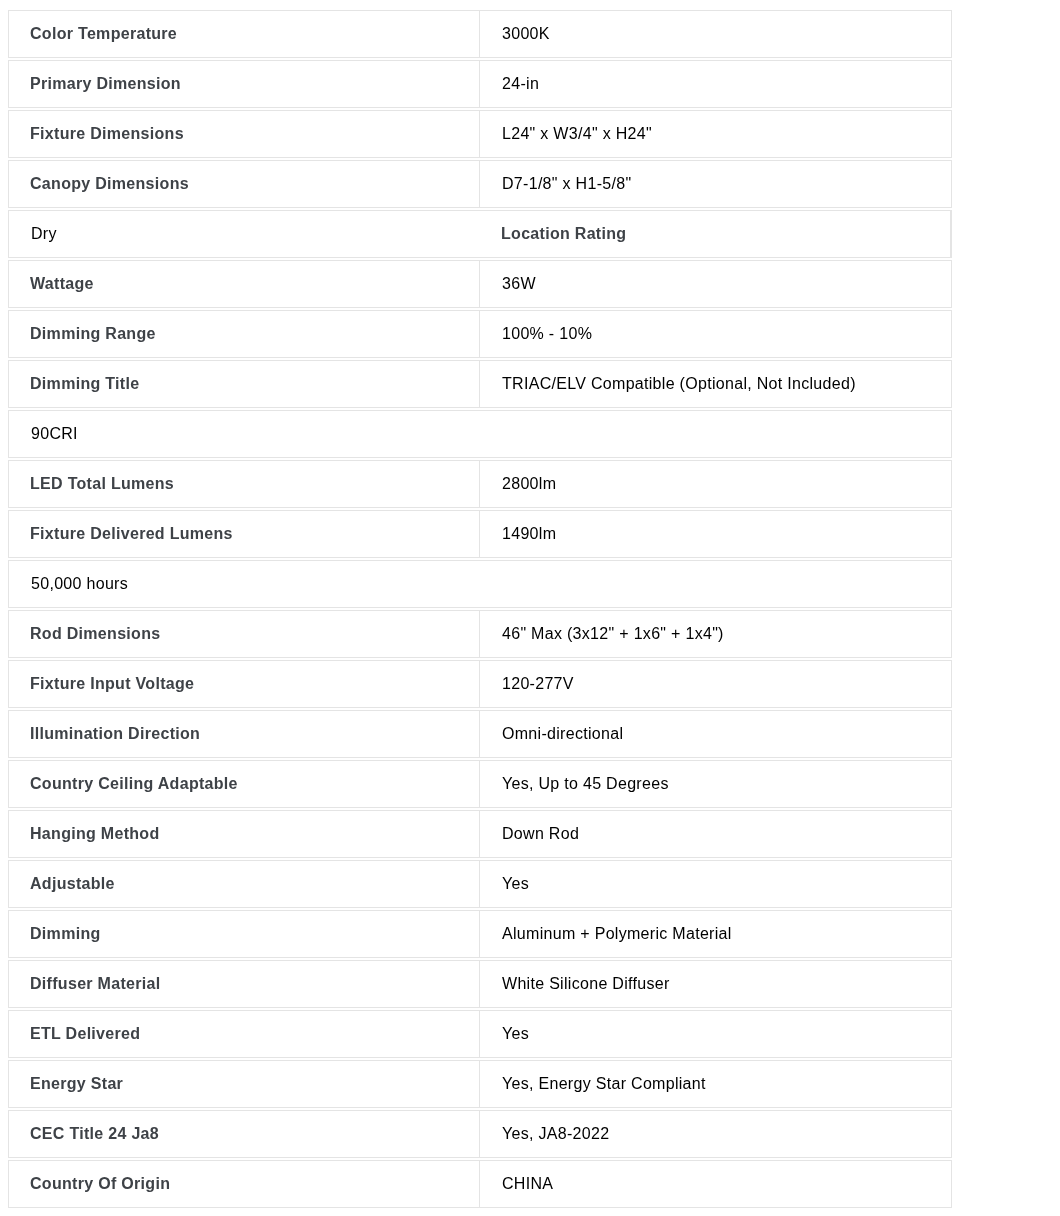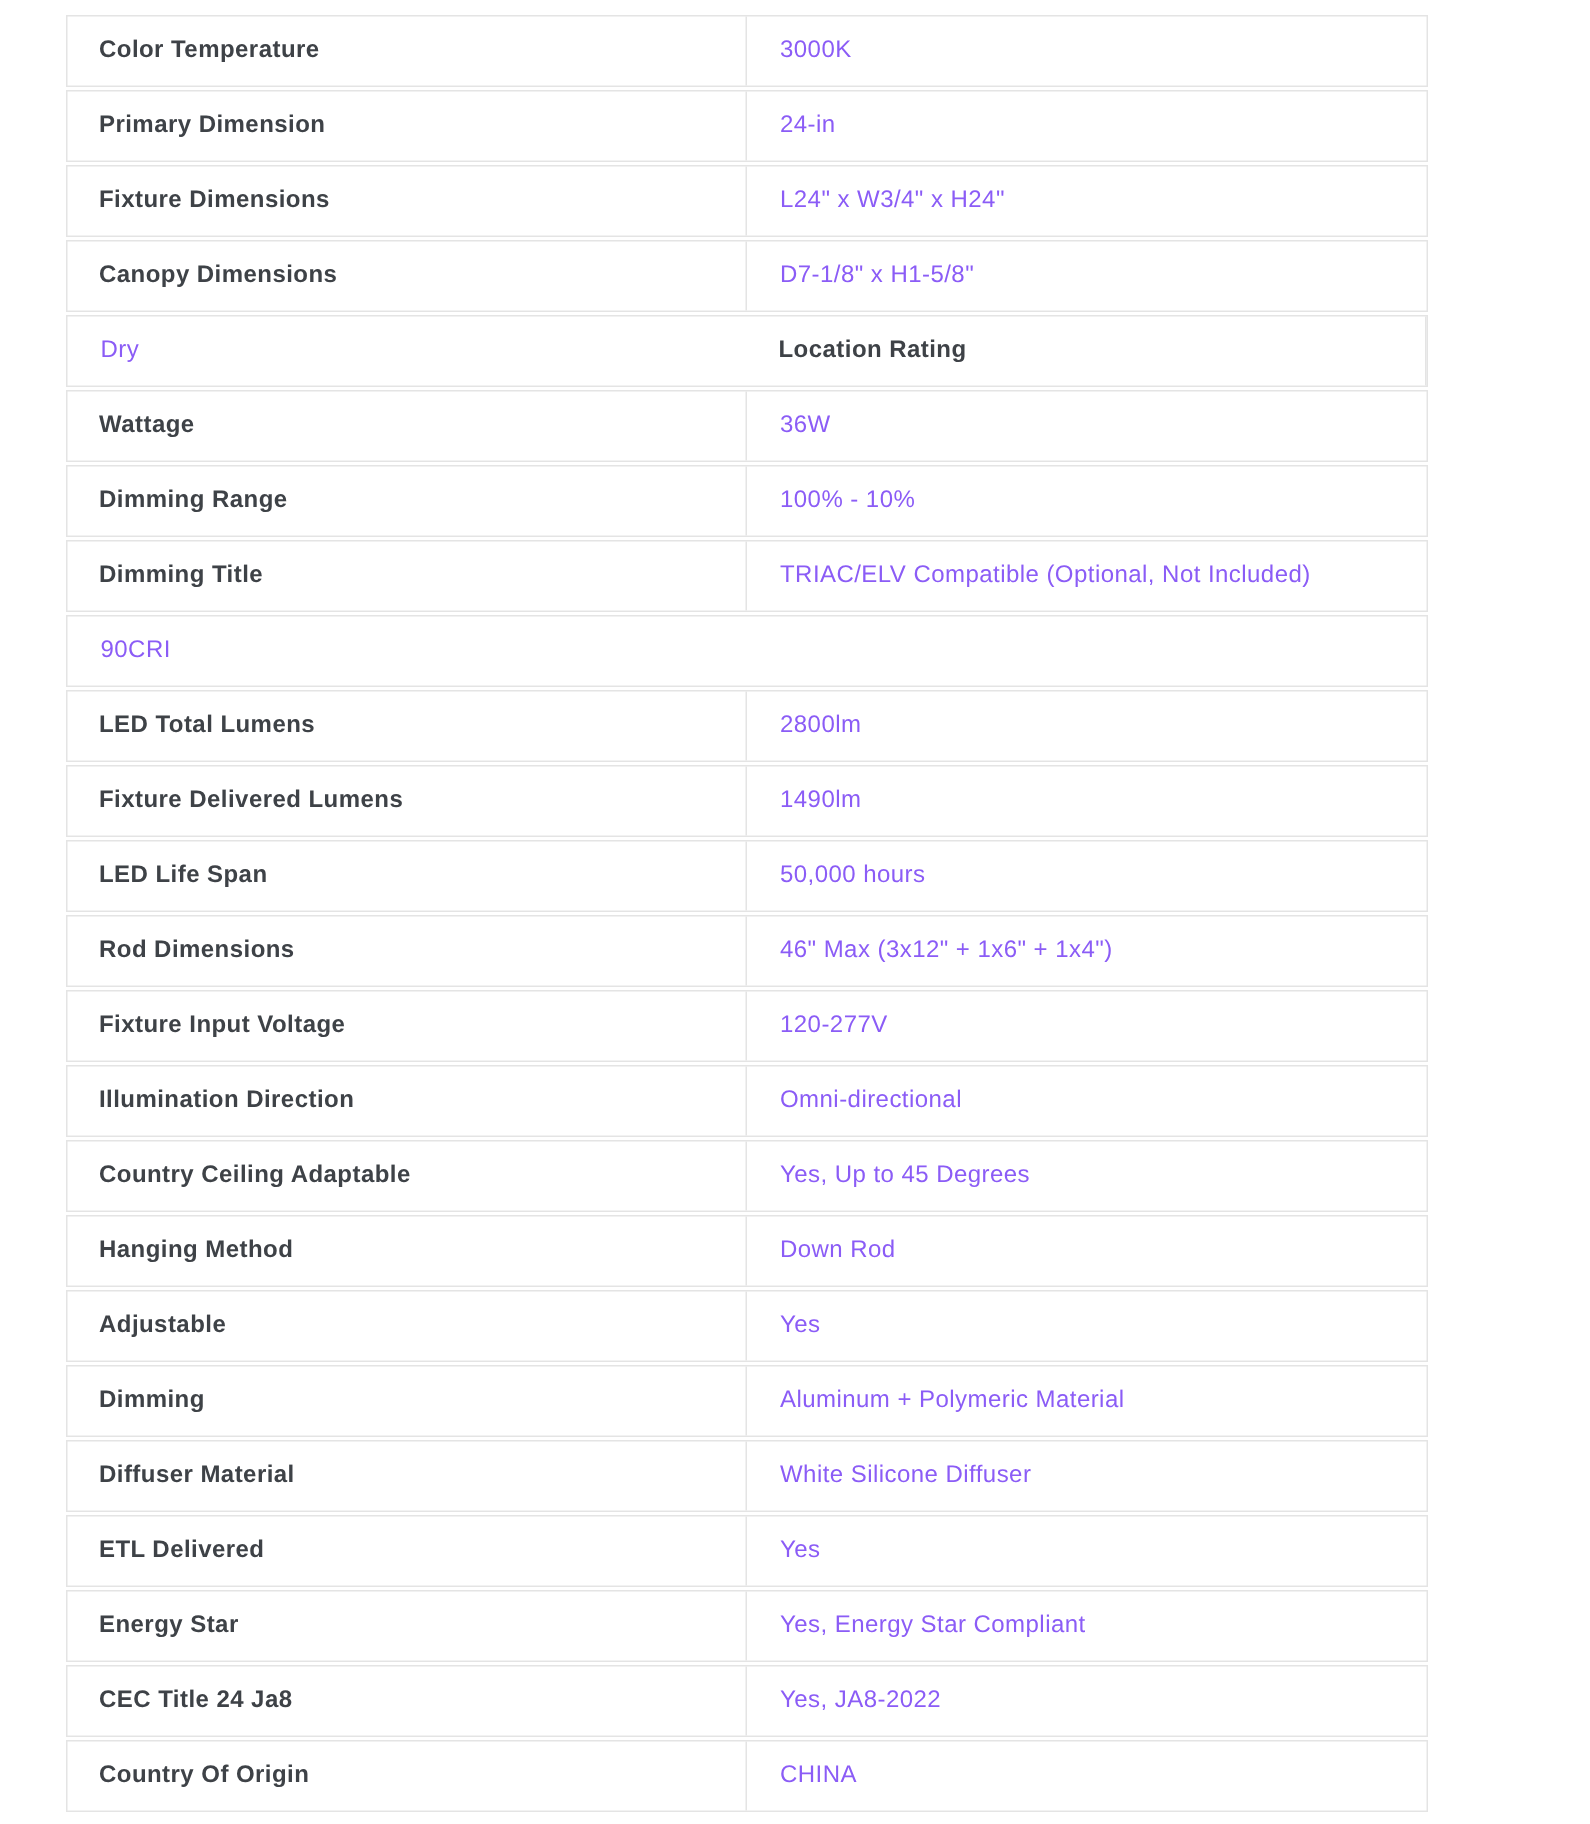--- a/index.html
+++ b/index.html
@@ -6,21 +6,20 @@
     margin: 0;
     padding: 0;
     background: #ffffff;
     font-family: "Liberation Sans", "DejaVu Sans", sans-serif;
   }
   .page {
     width: 960px;
     height: 1216px;
     box-sizing: border-box;
     background: #ffffff;
-    padding-left: 36px;
   }
   .spec-table {
     padding: 10px 8px 8px 8px;
   }
   .spec-row {
     display: flex;
     align-items: stretch;
     height: 48px;
     box-sizing: border-box;
     border: 1px solid #e4e4e4;
@@ -40,21 +39,21 @@
     width: 50%;
     padding-left: 21px;
     border-right: 1px solid #e4e4e4;
     font-weight: 700;
     color: #3e4247;
   }
   .spec-cell.value {
     width: 50%;
     padding-left: 22px;
     font-weight: 400;
-    color: #8b5cf6;
+    color: #000000;
   }
 </style>
 </head>
 <body>
 
 <div class="page">
   <div class="spec-table">
   <div class="spec-row">
     <div class="spec-cell label">Color Temperature</div>
     <div class="spec-cell value">3000K</div>
@@ -103,21 +102,20 @@
     <div class="spec-cell label">LED Total Lumens</div>
     <div class="spec-cell value">2800lm</div>
   </div>
 
   <div class="spec-row">
     <div class="spec-cell label">Fixture Delivered Lumens</div>
     <div class="spec-cell value">1490lm</div>
   </div>
 
   <div class="spec-row">
-    <div class="spec-cell label">LED Life Span</div>
     <div class="spec-cell value">50,000 hours</div>
   </div>
 
   <div class="spec-row">
     <div class="spec-cell label">Rod Dimensions</div>
     <div class="spec-cell value">46" Max (3x12" + 1x6" + 1x4")</div>
   </div>
 
   <div class="spec-row">
     <div class="spec-cell label">Fixture Input Voltage</div>

